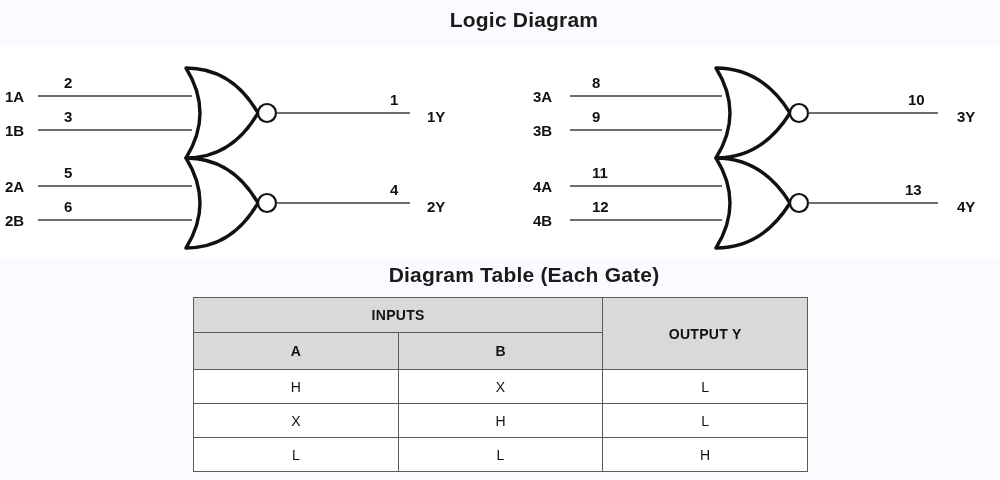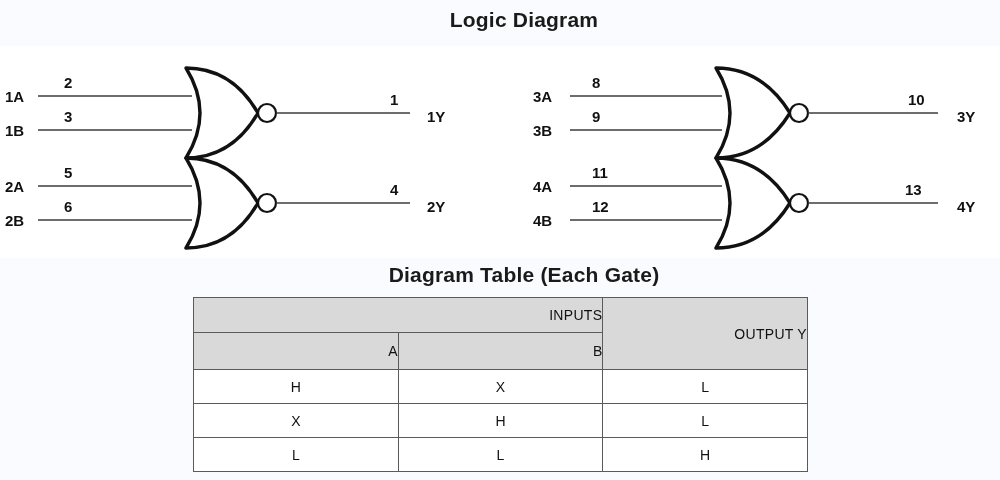--- a/index.html
+++ b/index.html
@@ -94,22 +94,21 @@
   }
   #function-table td, #function-table th {
     border: 1.5px solid #5a5a5a;
     text-align: center;
     padding: 0;
     font-size: 14px;
     color: #111111;
   }
   #function-table thead th {
     background: #d9d9d9;
-    font-weight: normal;
-    text-align: right;
+    font-weight: bold;
   }
   .hdr-inputs { height: 34px; font-size: 15px; letter-spacing: 0.3px; }
   .hdr-output { height: 70px; font-size: 14px; letter-spacing: 0.3px; margin-top: 11px; }
   .hdr-ab     { height: 36px; font-size: 15px; }
   #function-table tbody td {
     height: 33px;
     background: #ffffff;
     font-weight: normal;
   }
   .col-a { width: 134px; }

